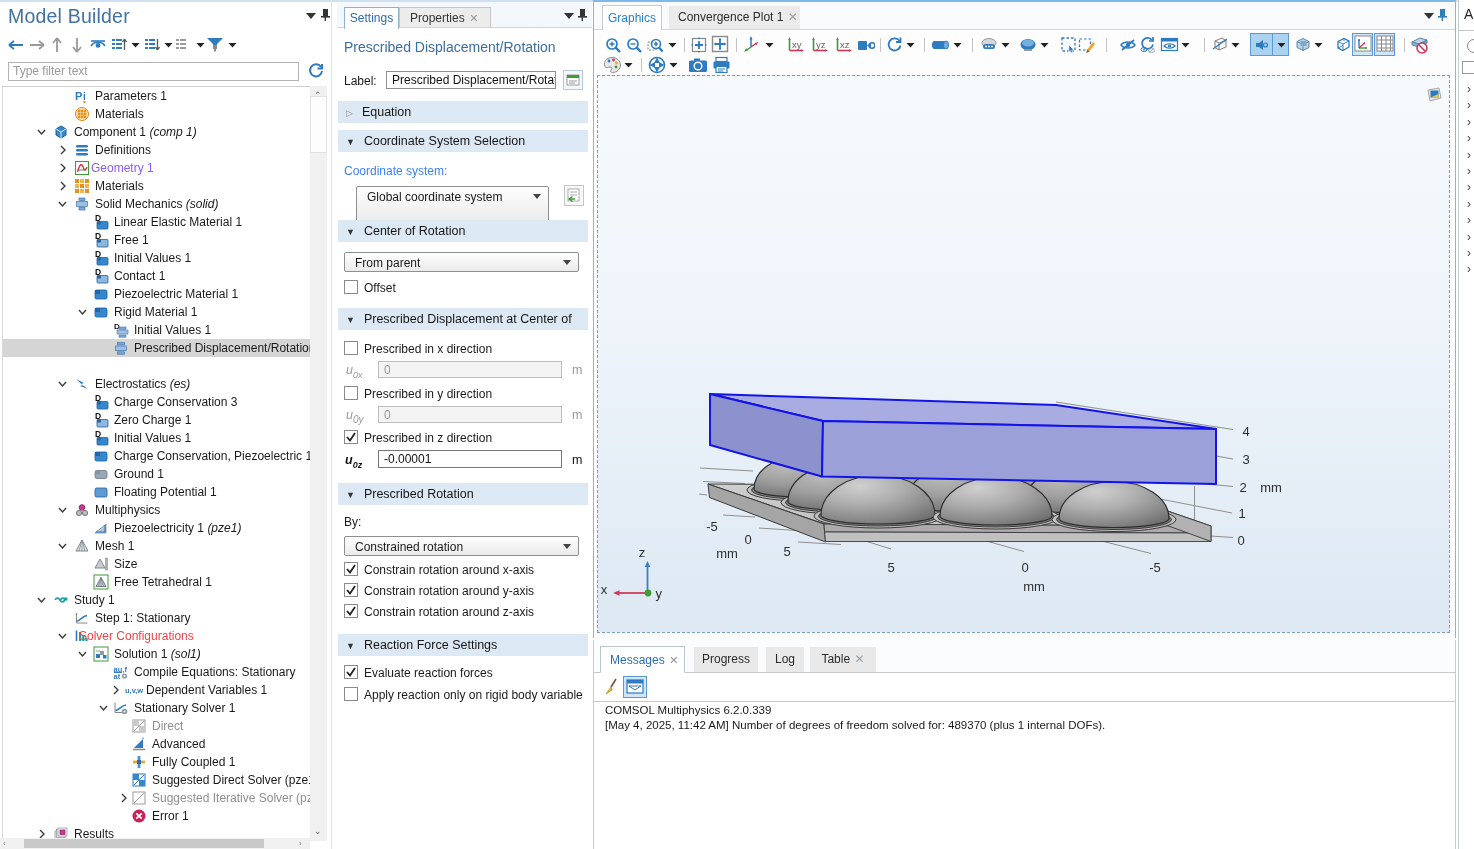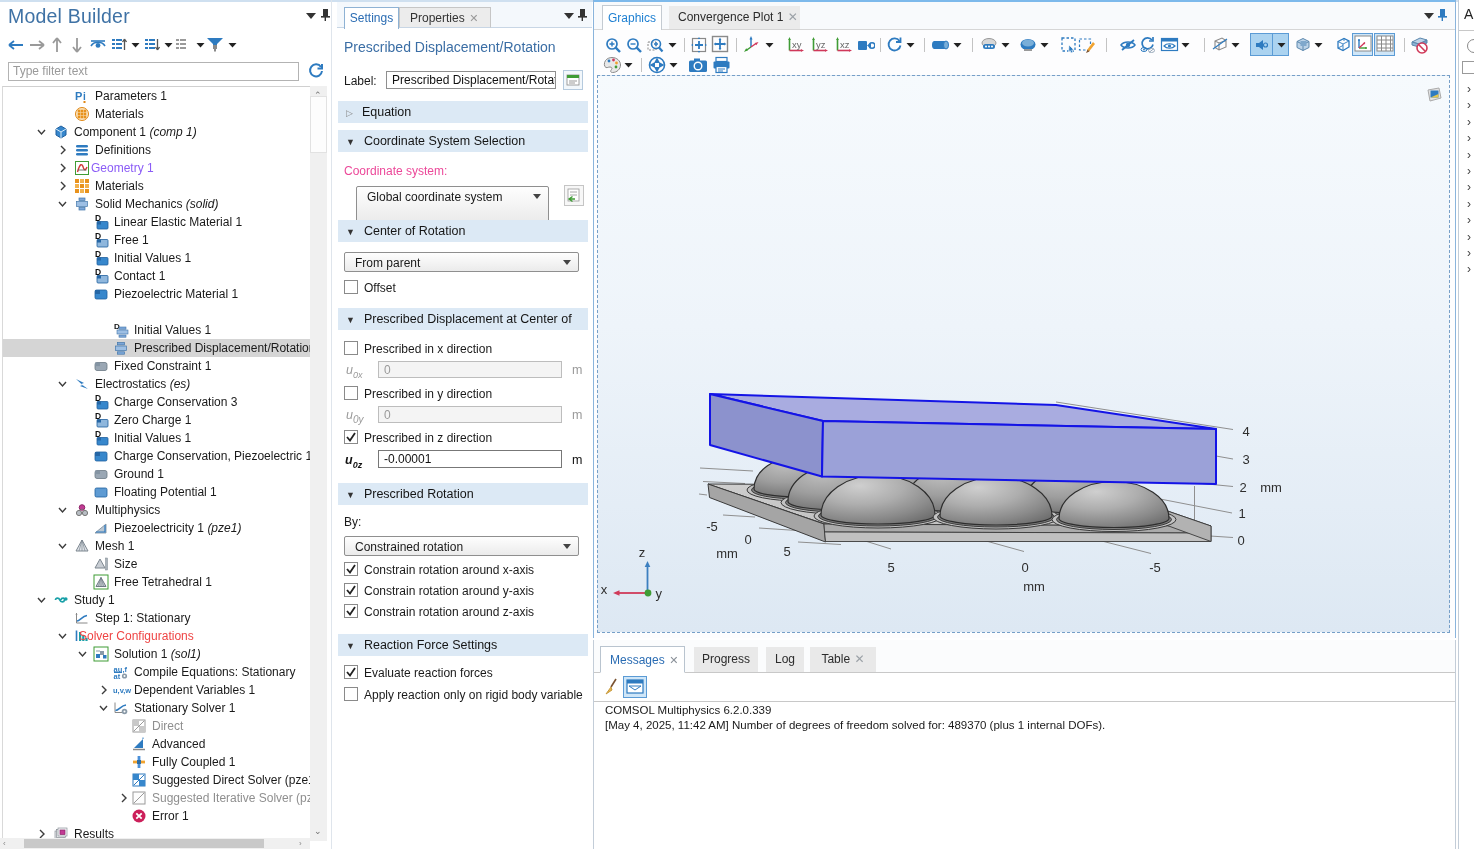--- a/index.html
+++ b/index.html
@@ -275,49 +275,54 @@
 </div>
 <div class="abs" style="left:0;top:198px;width:308px;height:18px;">
 <span class="abs" style="left:90px;top:1px">
           <svg width="16" height="16" viewBox="0 0 16 16">
             <rect x="2" y="4" width="12" height="9" rx="1.5" fill="#3787cc" stroke="#1f5f9e" stroke-width="0.8"></rect>
             <rect x="2" y="4" width="5" height="4" fill="#2566a5"></rect>
           </svg>
         </span>
 <span class="tl" style="left:111px;color:#1a1a1a">Piezoelectric Material 1</span>
 </div>
+<div class="abs" style="left:0;top:216px;width:308px;height:18px;">
+<span class="ch" style="left:75px;top:0">
+          <svg width="9" height="18" viewBox="0 0 9 18">
+            <path d="M1 7 L4.5 11 L8 7" fill="none" stroke="#3c3c3c" stroke-width="1.4"></path>
+          </svg>
+        </span>
+<span class="abs" style="left:90px;top:1px">
+          <svg width="16" height="16" viewBox="0 0 16 16">
+            <rect x="2" y="4" width="12" height="9" rx="1.5" fill="#3787cc" stroke="#1f5f9e" stroke-width="0.8"></rect>
+            <rect x="2" y="4" width="5" height="4" fill="#2566a5"></rect>
+          </svg>
+        </span>
+<span class="tl" style="left:111px;color:#1a1a1a">Rigid Material 1</span>
+</div>
 <div class="abs" style="left:0;top:234px;width:308px;height:18px;">
 <span class="abs" style="left:110px;top:1px">
           <svg width="16" height="16" viewBox="0 0 16 16">
             <text x="1" y="7" font-family="Liberation Sans" font-size="8" font-weight="bold" fill="#111">D</text>
             <rect x="6" y="5" width="7" height="2.2" fill="#7da7d9" stroke="#4477aa" stroke-width="0.6"></rect>
             <rect x="4" y="8" width="11" height="4" fill="#9dbfe4" stroke="#4477aa" stroke-width="0.6"></rect>
             <rect x="6" y="13" width="7" height="2.2" fill="#7da7d9" stroke="#4477aa" stroke-width="0.6"></rect>
           </svg>
         </span>
 <span class="tl" style="left:131px;color:#1a1a1a">Initial Values 1</span>
 </div>
 <div class="abs" style="left:0;top:252px;width:308px;height:18px; background:#d5d5d5;">
 <span class="abs" style="left:110px;top:1px">
           <svg width="16" height="16" viewBox="0 0 16 16">
             <rect x="4.5" y="2.5" width="7" height="2.4" fill="#7da7d9" stroke="#4477aa" stroke-width="0.7"></rect>
             <rect x="2.5" y="6" width="11" height="4.6" fill="#9dbfe4" stroke="#4477aa" stroke-width="0.7"></rect>
             <rect x="4.5" y="11.8" width="7" height="2.4" fill="#7da7d9" stroke="#4477aa" stroke-width="0.7"></rect>
           </svg>
         </span>
 <span class="tl" style="left:131px;color:#1a1a1a">Prescribed Displacement/Rotation</span>
-</div>
-<div class="abs" style="left:0;top:270px;width:308px;height:18px;">
-<span class="abs" style="left:90px;top:1px">
-          <svg width="16" height="16" viewBox="0 0 16 16">
-            <rect x="2" y="4.5" width="12" height="8" rx="2" fill="#9aa7b4" stroke="#6b7884" stroke-width="0.8"></rect>
-            <rect x="2" y="4.5" width="5" height="3.6" fill="#8494a3"></rect>
-          </svg>
-        </span>
-<span class="tl" style="left:111px;color:#1a1a1a">Fixed Constraint 1</span>
 </div>
 <div class="abs" style="left:0;top:288px;width:308px;height:18px;">
 <span class="ch" style="left:55px;top:0">
           <svg width="9" height="18" viewBox="0 0 9 18">
             <path d="M1 7 L4.5 11 L8 7" fill="none" stroke="#3c3c3c" stroke-width="1.4"></path>
           </svg>
         </span>
 <span class="abs" style="left:71px;top:1px">
           <svg width="16" height="16" viewBox="0 0 16 16">
             <path d="M2 3 L10 7 L7 8 L14 13 L6 10 L8.5 9 Z" fill="#2e7bc0"></path>
@@ -502,21 +507,21 @@
             <text x="0.5" y="7.5" font-family="Liberation Sans" font-size="7.5" font-weight="bold" fill="#2e7bc0">au</text>
             <text x="0.5" y="15" font-family="Liberation Sans" font-size="7.5" font-weight="bold" fill="#2e7bc0">at</text>
             <path d="M1 8.5 L9 8.5" stroke="#2e7bc0" stroke-width="1"></path>
             <text x="9.5" y="8" font-family="Liberation Sans" font-size="7.5" font-weight="bold" fill="#2e7bc0">,f</text>
             <circle cx="11.5" cy="12" r="2.6" fill="#8a9aa8"></circle>
             <circle cx="11.5" cy="12" r="1" fill="#fff"></circle>
           </svg>
         </span>
 <span class="tl" style="left:131px;color:#1a1a1a">Compile Equations: Stationary</span>
 </div>
-<div class="abs" style="left:0;top:594px;width:308px;height:18px;">
+<div class="abs" style="left:12px;top:594px;width:308px;height:18px;">
 <span class="ch" style="left:96px;top:0">
           <svg width="9" height="18" viewBox="0 0 9 18">
             <path d="M3 5 L7 9 L3 13" fill="none" stroke="#3c3c3c" stroke-width="1.4"></path>
           </svg>
         </span>
 <span class="abs" style="left:110px;top:1px">
           <svg width="20" height="16" viewBox="0 0 20 16">
             <text x="0" y="11" font-family="Liberation Sans" font-size="7.5" font-weight="bold" fill="#2e7bc0">u,v,w</text>
           </svg>
         </span>
@@ -648,21 +653,21 @@
 <div class="inp" style="left:386px;top:71px;width:170px;height:18px;border-color:#8f8f8f">Prescribed Displacement/Rotati</div>
 <div class="abs" style="left:563px;top:70px;width:20px;height:20px;border:1px solid #b5cade;background:#f2f7fb">
     <svg width="18" height="18" viewBox="0 0 18 18">
       <rect x="3" y="4" width="12" height="10" fill="#fff" stroke="#888" stroke-width="0.8"></rect>
       <rect x="3" y="4" width="12" height="3" fill="#3f9c35"></rect>
       <path d="M5 10 L13 10 M5 12 L11 12" stroke="#999" stroke-width="1"></path>
     </svg>
   </div>
 <div class="sechead" style="top:101px"><span class="tri" style="color:#8a8a8a">▷</span>Equation</div>
 <div class="sechead" style="top:130px"><span class="tri">▼</span>Coordinate System Selection</div>
-<div class="abs" style="left:344px;top:164px;font-size:12px;color:#ec4899">Coordinate system:</div>
+<div class="abs" style="left:344px;top:164px;font-size:12px;color:#3b82f6">Coordinate system:</div>
 <div class="combo" style="left:356px;top:186px;width:193px;height:36px">
     <b>Global coordinate system</b>
     <i></i>
   </div>
 <div class="abs" style="left:564px;top:185px;width:20px;height:21px;border:1px solid #c5c5c5;background:#f7f7f7">
     <svg width="18" height="19" viewBox="0 0 18 19">
       <rect x="3" y="3" width="11" height="12" fill="#fff" stroke="#999" stroke-width="0.8"></rect>
       <path d="M5 6 L12 6 M5 9 L12 9" stroke="#aaa"></path>
       <path d="M4 13 L10 13 M7.5 10.5 L4 13 L7.5 15.5" stroke="#3f9c35" stroke-width="1.4" fill="none"></path>
     </svg>

